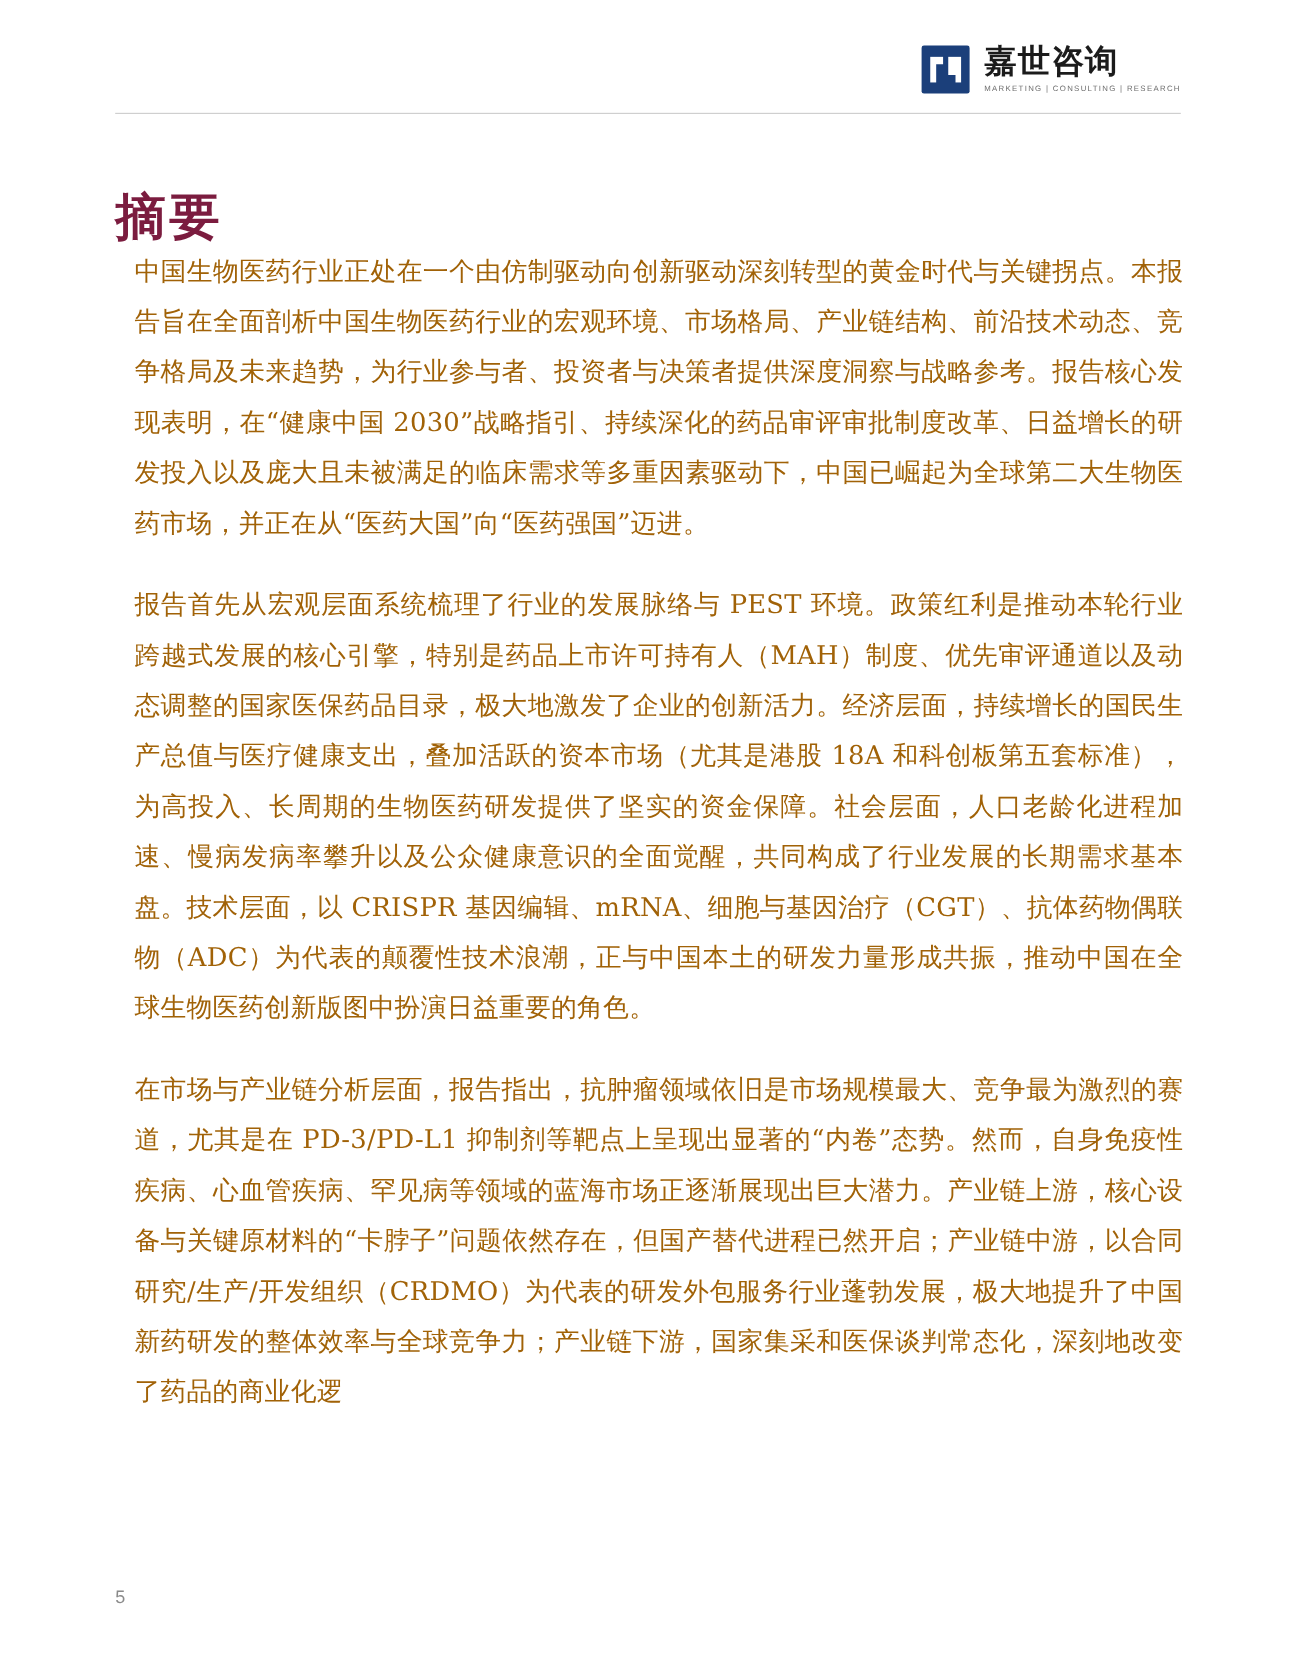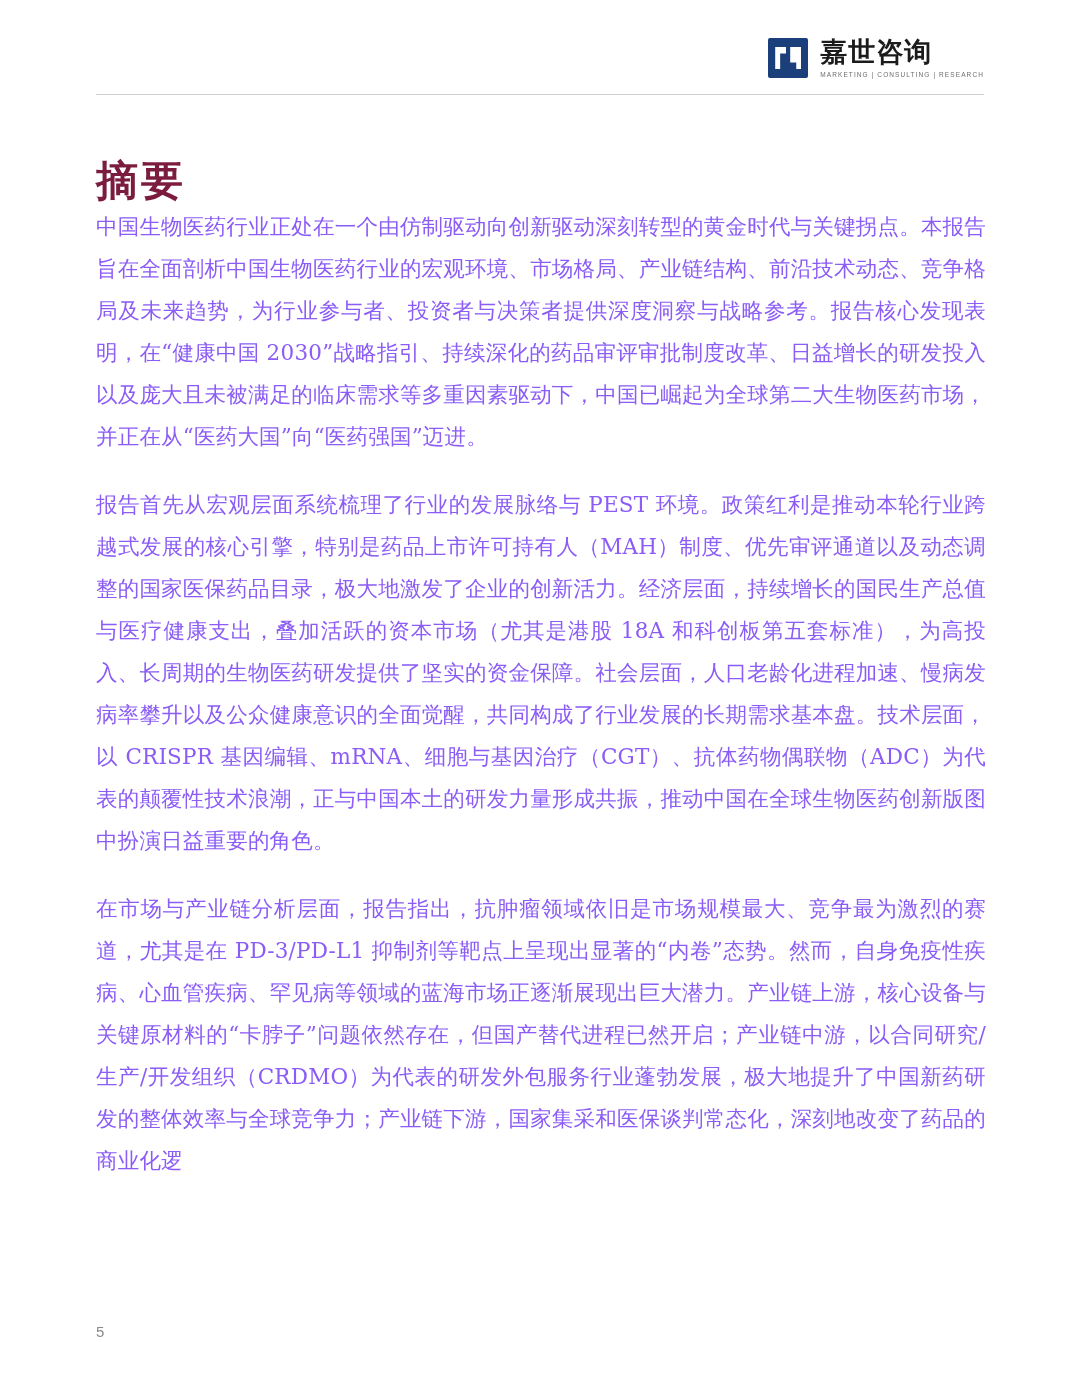--- a/index.html
+++ b/index.html
@@ -113,24 +113,24 @@
   .body-col {
     position: absolute;
     left: 96px;
     top: 206px;
     width: 890px;
   }
   .para {
     font-family: "DejaVu Serif", "Liberation Serif", serif;
     font-size: 21.5px;
     line-height: 42px;
-    color: #8b5cf6;
+    color: #a16207;
     text-align: justify;
     text-justify: inter-character;
-    margin: 0 0 26px 0;
+    margin: 0 0 26px 16px;
     letter-spacing: 0.2px;
   }
 
   
   .page-number {
     position: absolute;
     left: 96px;
     top: 1323px;
     font-family: "Liberation Sans", sans-serif;
     font-size: 15px;

